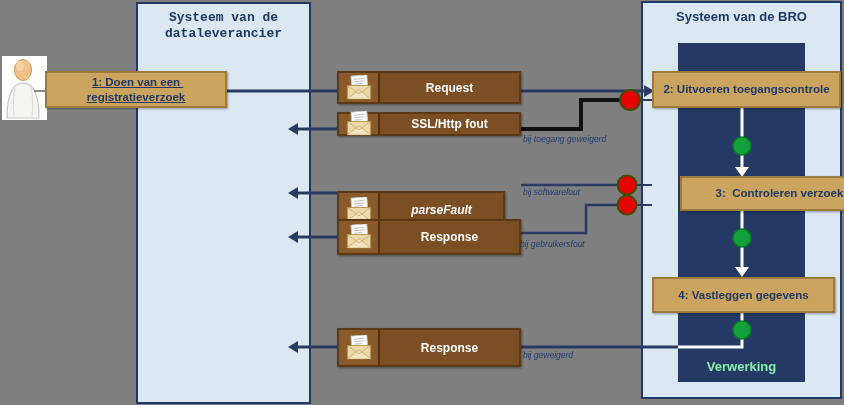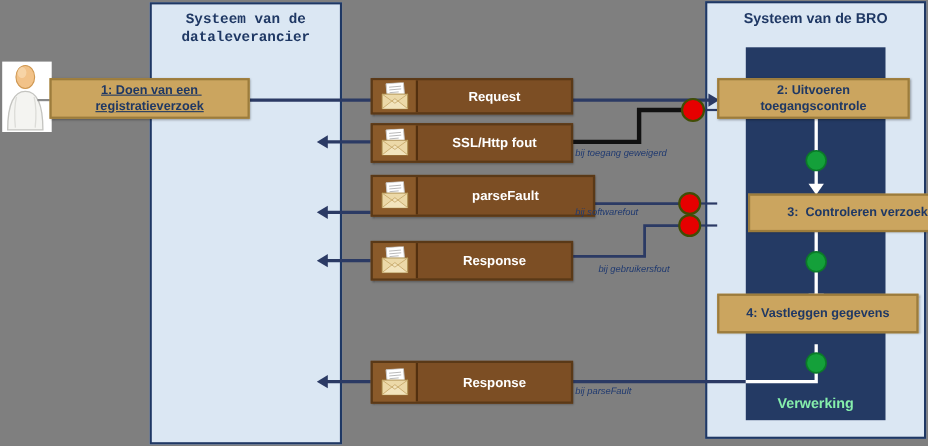--- a/index.html
+++ b/index.html
@@ -123,65 +123,65 @@
   <circle cx="627" cy="185" r="9.5" fill="#e60000" stroke="#414d05" stroke-width="2"></circle>
   <circle cx="627" cy="205" r="9.5" fill="#e60000" stroke="#414d05" stroke-width="2"></circle>
   <circle cx="742" cy="146" r="9" fill="#14a03a" stroke="#0a7a28" stroke-width="1.5"></circle>
   <circle cx="742" cy="238" r="9" fill="#14a03a" stroke="#0a7a28" stroke-width="1.5"></circle>
   <circle cx="742" cy="330" r="9" fill="#14a03a" stroke="#0a7a28" stroke-width="1.5"></circle>
 </svg>
 
 <div class="abs step" style="left:45px;top:71px;width:182px;height:37px;text-decoration:underline;">
   <span>1: Doen van een registratieverzoek</span>
 </div>
-<div class="abs step" style="left:652px;top:71px;width:175px;height:37px;">
+<div class="abs step" style="left:652px;top:71px;width:189px;height:37px;">
   <span>2: Uitvoeren toegangscontrole</span>
 </div>
 <div class="abs step" style="left:652px;top:176px;width:199px;height:35px;margin-left:28px;">
   <span>3:  Controleren verzoek</span>
 </div>
-<div class="abs step" style="left:652px;top:267px;width:183px;height:36px;">
+<div class="abs step" style="left:652px;top:277px;width:183px;height:36px;">
   <span>4: Vastleggen gegevens</span>
 </div>
 
 <div class="abs msg" style="left:337px;top:71px;width:184px;height:33px;">
   <div class="msg-icon">
     <svg width="30" height="26" viewBox="0 0 36 30">
       <g transform="rotate(-5 18 8)">
         <rect x="9" y="0" width="19" height="14" fill="#ffffff" stroke="#c9c9c9"></rect>
         <line x1="12" y1="4" x2="25" y2="4" stroke="#b5b5b5"></line>
         <line x1="12" y1="7" x2="25" y2="7" stroke="#b5b5b5"></line>
         <line x1="12" y1="10" x2="22" y2="10" stroke="#b5b5b5"></line>
       </g>
       <path d="M4 12 h28 v16 h-28 z" fill="#ecd9a8" stroke="#a98b4a"></path>
       <path d="M4 28 L18 17 L32 28" fill="#f2e4bd" stroke="#c8ab6d"></path>
       <path d="M4 12 L18 22 L32 12" fill="none" stroke="#c8ab6d"></path>
     </svg>
   </div>
   <div class="msg-label">Request</div>
 </div>
 
-<div class="abs msg" style="left:337px;top:112px;width:184px;height:36px;">
+<div class="abs msg" style="left:337px;top:112px;width:184px;height:24px;">
   <div class="msg-icon">
     <svg width="30" height="26" viewBox="0 0 36 30">
       <g transform="rotate(-5 18 8)">
         <rect x="9" y="0" width="19" height="14" fill="#ffffff" stroke="#c9c9c9"></rect>
         <line x1="12" y1="4" x2="25" y2="4" stroke="#b5b5b5"></line>
         <line x1="12" y1="7" x2="25" y2="7" stroke="#b5b5b5"></line>
         <line x1="12" y1="10" x2="22" y2="10" stroke="#b5b5b5"></line>
       </g>
       <path d="M4 12 h28 v16 h-28 z" fill="#ecd9a8" stroke="#a98b4a"></path>
       <path d="M4 28 L18 17 L32 28" fill="#f2e4bd" stroke="#c8ab6d"></path>
       <path d="M4 12 L18 22 L32 12" fill="none" stroke="#c8ab6d"></path>
     </svg>
   </div>
   <div class="msg-label">SSL/Http fout</div>
 </div>
 
-<div class="abs msg" style="left:337px;top:159px;width:204px;height:38px;">
+<div class="abs msg" style="left:337px;top:191px;width:168px;height:38px;font-style:italic;">
   <div class="msg-icon">
     <svg width="30" height="26" viewBox="0 0 36 30">
       <g transform="rotate(-5 18 8)">
         <rect x="9" y="0" width="19" height="14" fill="#ffffff" stroke="#c9c9c9"></rect>
         <line x1="12" y1="4" x2="25" y2="4" stroke="#b5b5b5"></line>
         <line x1="12" y1="7" x2="25" y2="7" stroke="#b5b5b5"></line>
         <line x1="12" y1="10" x2="22" y2="10" stroke="#b5b5b5"></line>
       </g>
       <path d="M4 12 h28 v16 h-28 z" fill="#ecd9a8" stroke="#a98b4a"></path>
       <path d="M4 28 L18 17 L32 28" fill="#f2e4bd" stroke="#c8ab6d"></path>
@@ -220,14 +220,14 @@
       <path d="M4 12 h28 v16 h-28 z" fill="#ecd9a8" stroke="#a98b4a"></path>
       <path d="M4 28 L18 17 L32 28" fill="#f2e4bd" stroke="#c8ab6d"></path>
       <path d="M4 12 L18 22 L32 12" fill="none" stroke="#c8ab6d"></path>
     </svg>
   </div>
   <div class="msg-label">Response</div>
 </div>
 
 <div class="abs annot" style="left:523px;top:134px;">bij toegang geweigerd</div>
 <div class="abs annot" style="left:523px;top:187px;">bij softwarefout</div>
-<div class="abs annot" style="left:544px;top:239px;text-align:right;">bij gebruikersfout</div>
-<div class="abs annot" style="left:523px;top:350px;">bij parseFault</div>
+<div class="abs annot" style="left:520px;top:239px;text-align:right;">bij gebruikersfout</div>
+<div class="abs annot" style="left:523px;top:350px;">bij geweigerd</div>
 
 </body></html>

